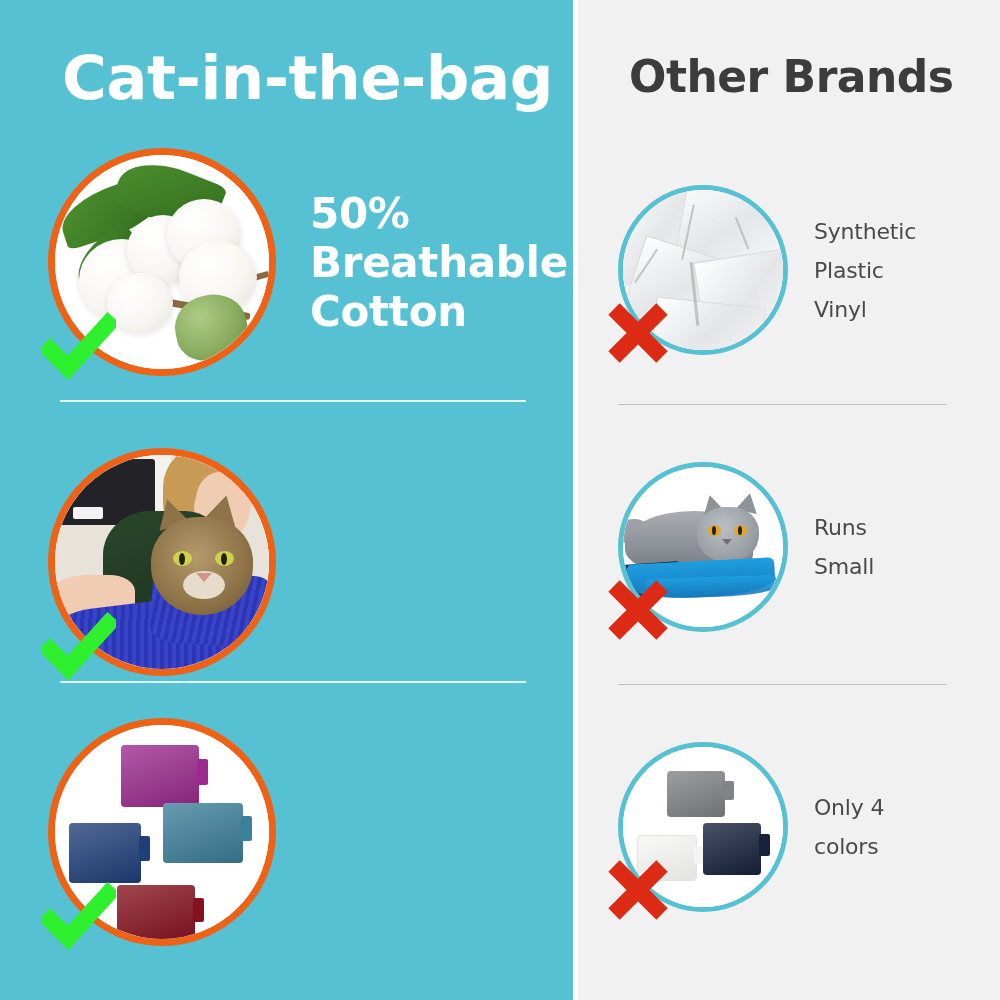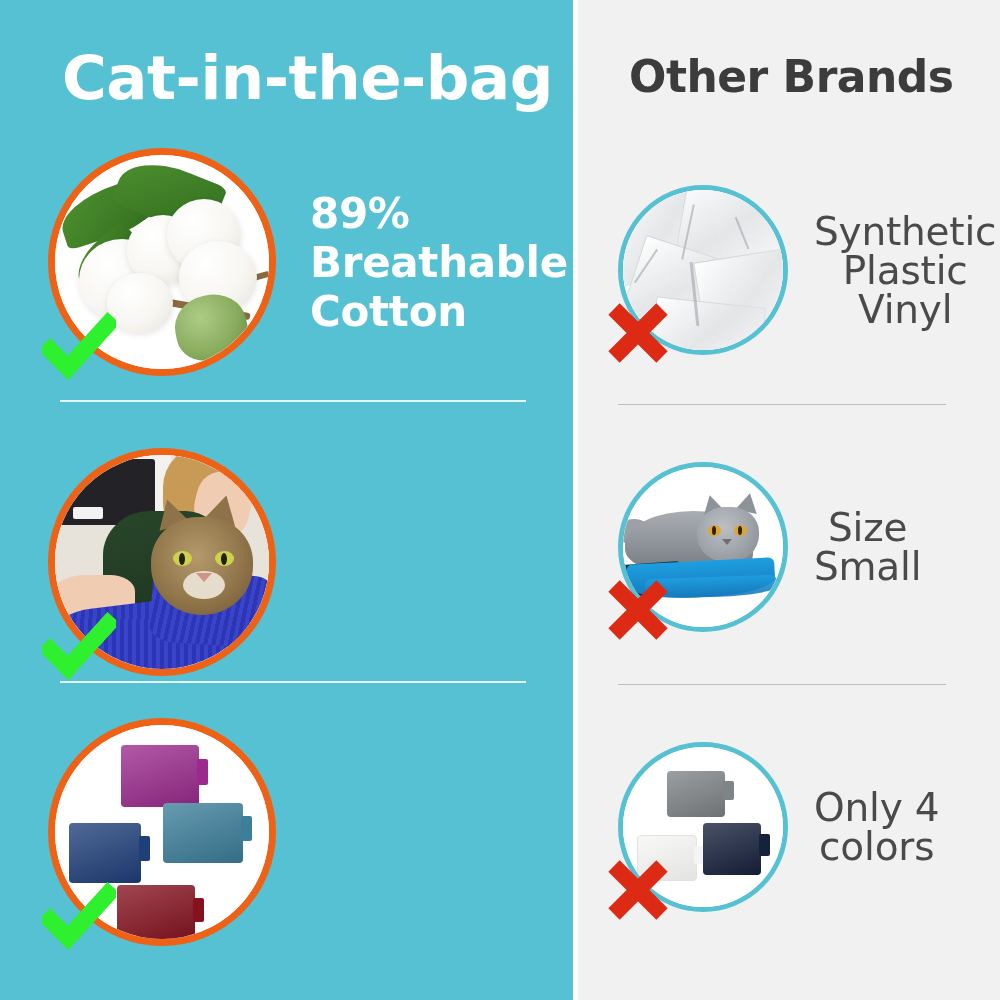--- a/index.html
+++ b/index.html
@@ -132,26 +132,25 @@
   }
   .text-left {
     color: #ffffff;
     font-size: 42px;
     line-height: 49px;
     font-weight: 600;
     letter-spacing: -0.3px;
   }
   .text-right {
     color: #4a4a4a;
-    font-size: 39px;
+    font-size: 22px;
     line-height: 39px;
     font-weight: 500;
     letter-spacing: -0.2px;
     margin-left: 26px;
-    text-align: center;
   }
 
   
   .divider {
     position: absolute;
     height: 2px;
   }
   .divider-left {
     left: 60px;
     width: 466px;
@@ -286,21 +285,21 @@
           <div class="cotton-boll" style="left:112px; top:44px;  width:74px; height:72px;"></div>
           <div class="cotton-boll" style="left:124px; top:86px;  width:78px; height:72px;"></div>
           <div class="cotton-boll" style="left:52px;  top:118px; width:66px; height:60px;"></div>
           <div class="cotton-pod" style="left:120px; top:140px; width:72px; height:64px; transform:rotate(-12deg);"></div>
         </div>
       </div>
       <svg class="mark check-mark" viewBox="0 0 74 74">
         <path d="M8 40 L26 58 L66 14" fill="none" stroke="#2ff02f" stroke-width="17" stroke-linecap="square" stroke-linejoin="miter"></path>
       </svg>
     </div>
-    <div class="feature-text text-left">89%
+    <div class="feature-text text-left">50%
 Breathable
 Cotton</div>
   </div>
 
   <div class="row row-left row-l2">
     <div class="circle-wrap">
       <div class="circle circle-left">
         <div class="photo">
           <div class="r2-wall"></div>
           <div class="r2-whitebox" style="left:62px; top:0; width:54px; height:70px;"></div>
@@ -394,21 +393,21 @@
           <div class="gc-bagdark" style="left:0;  top:96px; width:58px; height:32px; transform:rotate(-4deg);"></div>
           <div class="gc-toy" style="left:18px; top:100px; width:16px; height:16px;"></div>
           <div class="gc-bag" style="left:4px;  top:94px; width:148px; height:36px; transform:rotate(-3deg);"></div>
           <div class="gc-bag" style="left:22px; top:110px; width:132px; height:20px; transform:rotate(-2deg); opacity:0.9;"></div>
         </div>
       </div>
       <svg class="mark x-mark" viewBox="0 0 72 72">
         <path d="M12 12 L60 60 M60 12 L12 60" stroke="#dd2a14" stroke-width="16" stroke-linecap="butt"></path>
       </svg>
     </div>
-    <div class="feature-text text-right">Size
+    <div class="feature-text text-right">Runs
 Small</div>
   </div>
 
   <div class="row row-right row-r3">
     <div class="circle-wrap">
       <div class="circle circle-right">
         <div class="photo" style="background:#ffffff;">
           <div class="fold" style="left:44px; top:24px; width:58px; height:46px; background:#7f8487;">
               <div class="fold-shade"></div>
             </div>

